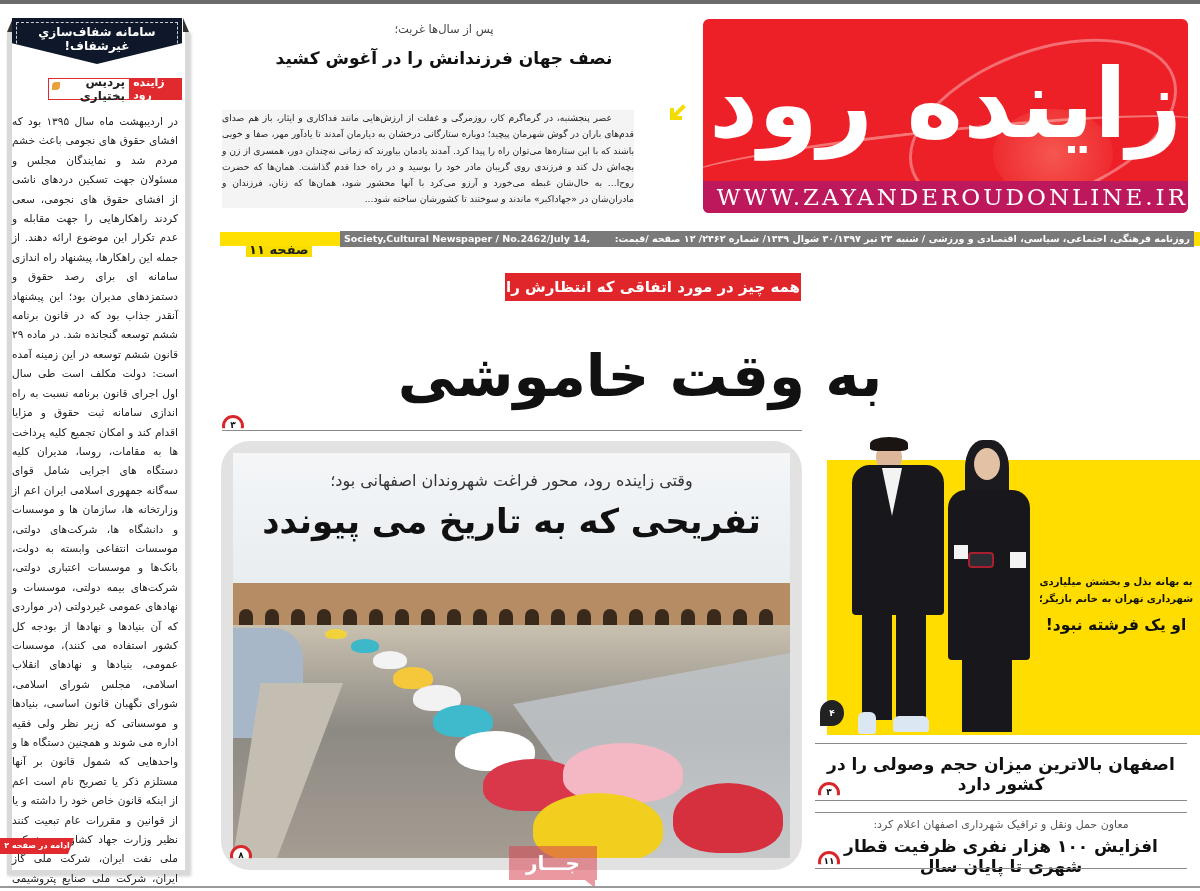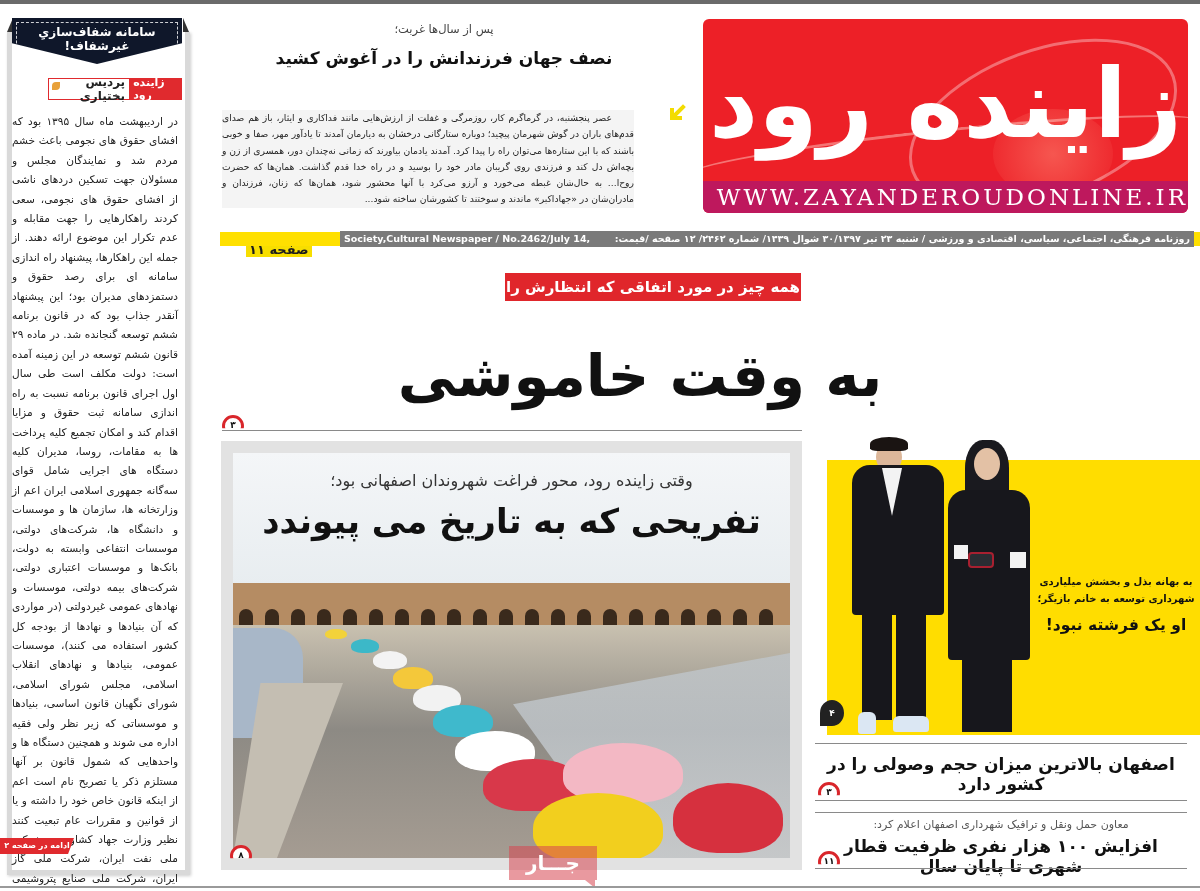--- a/index.html
+++ b/index.html
@@ -64,21 +64,21 @@
     font-weight: bold; font-size: 15px; text-align: center; line-height: 28px; direction: rtl; }
 
   .main-headline { position: absolute; left: 300px; top: 336px; width: 680px; text-align: center; font-weight: bold;
     font-size: 58px; line-height: 80px; direction: rtl; color: #111; }
   .h-rule { position: absolute; height: 1px; background: #8a8a8a; }
   .page-badge { position: absolute; width: 22px; height: 22px; border-radius: 50%; border: 3px solid #d9262b; background: #fff;
     font-size: 9px; font-weight: bold; text-align: center; line-height: 15px; color: #111; clip-path: inset(0 0 40% 0); }
   .page-badge.dark { border-color: #222; background: #222; color: #fff; clip-path: none; border-radius: 50% 50% 50% 0; }
 
   
-  .photo-frame { position: absolute; left: 221px; top: 441px; width: 581px; height: 429px; background: #e2e2e2; }
+  .photo-frame { position: absolute; left: 221px; top: 441px; width: 581px; height: 429px; background: #e2e2e2; border-radius: 29px; }
   .photo-inner { position: absolute; left: 12px; top: 12px; width: 557px; height: 405px; background: #fff; overflow: hidden; }
   .photo-sky { position: absolute; left: 0; top: 0; width: 100%; height: 132px; background: linear-gradient(#f4f6f8, #e8edf0); }
   .photo-kicker { position: absolute; left: 0; top: 18px; width: 100%; text-align: center; direction: rtl; font-size: 16px; color: #333; }
   .photo-title { position: absolute; left: 0; top: 48px; width: 100%; text-align: center; direction: rtl; font-size: 34px; font-weight: bold; color: #111; }
   .bridge { position: absolute; left: 0; top: 130px; width: 557px; height: 42px; background: #b58c63; }
   .bridge-arch { position: absolute; bottom: 0; width: 14px; height: 16px; background: #3a2a1c; border-radius: 7px 7px 0 0; }
   .riverbed { position: absolute; left: 0; top: 172px; width: 557px; height: 233px; background: linear-gradient(#c9c1b0, #8d8a84 45%, #a59c92); }
   .water { position: absolute; left: 280px; top: 200px; width: 277px; height: 205px; background: linear-gradient(#bfc6cc, #d0d6db); opacity: .75; clip-path: polygon(0 25%, 100% 0, 100% 100%, 40% 100%); }
   .canal { position: absolute; left: 0; top: 175px; width: 70px; height: 110px; background: #a8b7c8; border-radius: 0 30px 0 0; }
   .walkway { position: absolute; left: 0; top: 230px; width: 110px; height: 175px; background: #c4beb2; clip-path: polygon(25% 0, 100% 0, 40% 100%, 0 100%); }
@@ -213,21 +213,21 @@
 <div class="shoe" style="left:858px; top:712px; width:18px; height:22px;"></div>
 <div class="shoe" style="left:893px; top:716px; width:36px; height:16px;"></div>
 
 <div class="hijab" style="left:965px; top:440px; width:44px; height:70px;"></div>
 <div class="head" style="left:974px; top:448px; width:26px; height:32px;"></div>
 <div class="person" style="left:948px; top:490px; width:82px; height:170px; border-radius:18px 18px 4px 4px;"></div>
 <div class="shirt" style="left:954px; top:545px; width:14px; height:14px;"></div>
 <div class="shirt" style="left:1010px; top:552px; width:16px; height:16px;"></div>
 <div style="position:absolute; left:968px; top:552px; width:26px; height:16px; background:#2a2d33; border:2px solid #a82030; border-radius:4px;"></div>
 <div class="person" style="left:962px; top:640px; width:50px; height:92px;"></div>
-<div class="yf-kicker">به بهانه بذل و بخشش میلیاردی شهرداری توسعه به خانم بازیگر؛</div>
+<div class="yf-kicker">به بهانه بذل و بخشش میلیاردی شهرداری تهران به خانم بازیگر؛</div>
 <div class="yf-title">او یک فرشته نبود!</div>
 <div class="page-badge dark" style="left:820px; top:700px; width:24px; height:26px; line-height:20px;">۴</div>
 
 <div class="h-rule" style="left:815px; top:743px; width:372px;"></div>
 <div class="story" style="top:749px;">
   <div class="story-title">اصفهان بالاترین میزان حجم وصولی را در کشور دارد</div>
 </div>
 <div class="page-badge" style="left:818px; top:782px;">۳</div>
 <div class="h-rule" style="left:815px; top:800px; width:372px;"></div>
 <div class="h-rule" style="left:815px; top:812px; width:372px;"></div>

